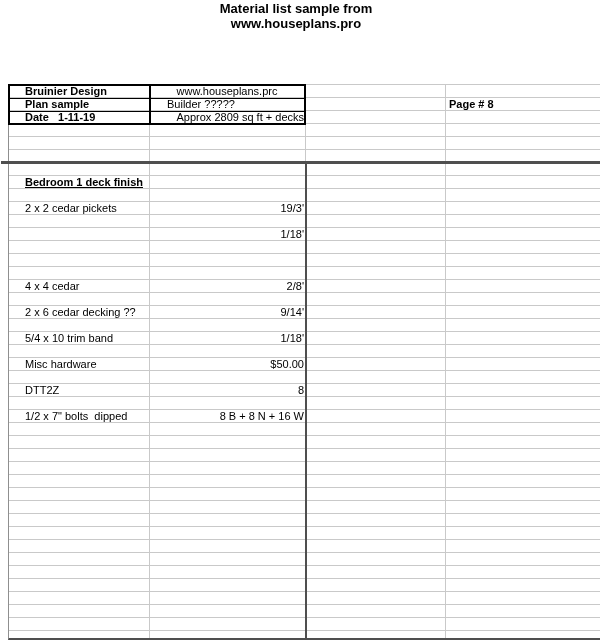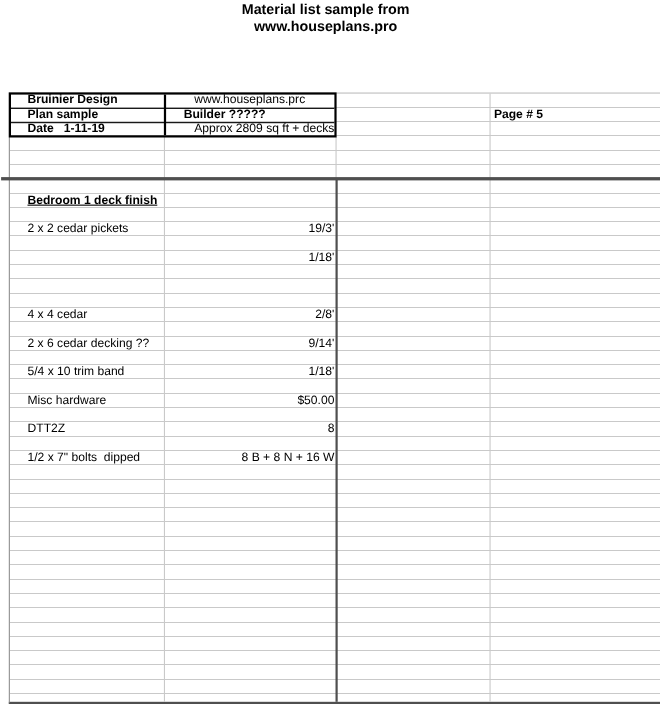--- a/index.html
+++ b/index.html
@@ -55,21 +55,21 @@
   .cb-left{padding-left:2px;box-sizing:border-box;}
   .cd{left:440px;width:150px;}
   .b{font-weight:bold;}
   .section-heading{font-weight:bold;text-decoration:underline;}
   
   .r0{top:0px;} .r1{top:13px;} .r2{top:26px;}
   .r7{top:91px;}
   .r9{top:117px;} .r11{top:143px;} .r13{top:169px;} .r15{top:195px;}
   .r17{top:221px;} .r19{top:247px;} .r21{top:273px;} .r23{top:299px;}
   .r25{top:325px;}
-  .builder-cell{left:158px;width:140px;font-weight:bold;}
+  .builder-cell{left:158px;width:140px;}
 </style>
 </head>
 <body>
 
 <div class="page-title">
   <div>Material list sample from</div>
   <div>www.houseplans.pro</div>
 </div>
 
 <div class="sheet">
@@ -85,21 +85,21 @@
     <div class="hline r1"></div>
     <div class="hline r2"></div>
     <div class="vline-box"></div>
   </div>
 
   <div class="cell ca r0 b">Bruinier Design</div>
   <div class="cell cb r0 cb-center">www.houseplans.prc</div>
 
   <div class="cell ca r1 b">Plan sample</div>
   <div class="cell builder-cell r1">Builder ?????</div>
-  <div class="cell cd r1 b">Page # 5</div>
+  <div class="cell cd r1 b">Page # 8</div>
 
   <div class="cell ca r2 b">Date   1-11-19</div>
   <div class="cell cb r2 cb-left">Approx 2809 sq ft + decks</div>
 
   <div class="cell ca r7 section-heading">Bedroom 1 deck finish</div>
 
   <div class="cell ca r9">2 x 2 cedar pickets</div>
   <div class="cell cb r9 cb-left">19/3'</div>
 
   <div class="cell cb r11 cb-left">1/18'</div>

